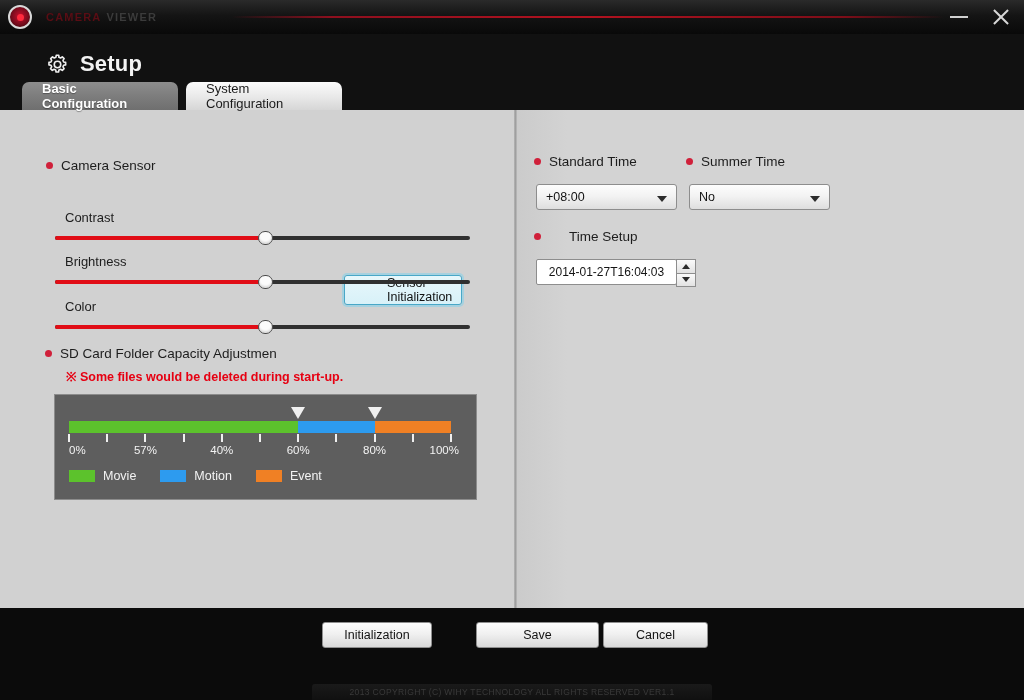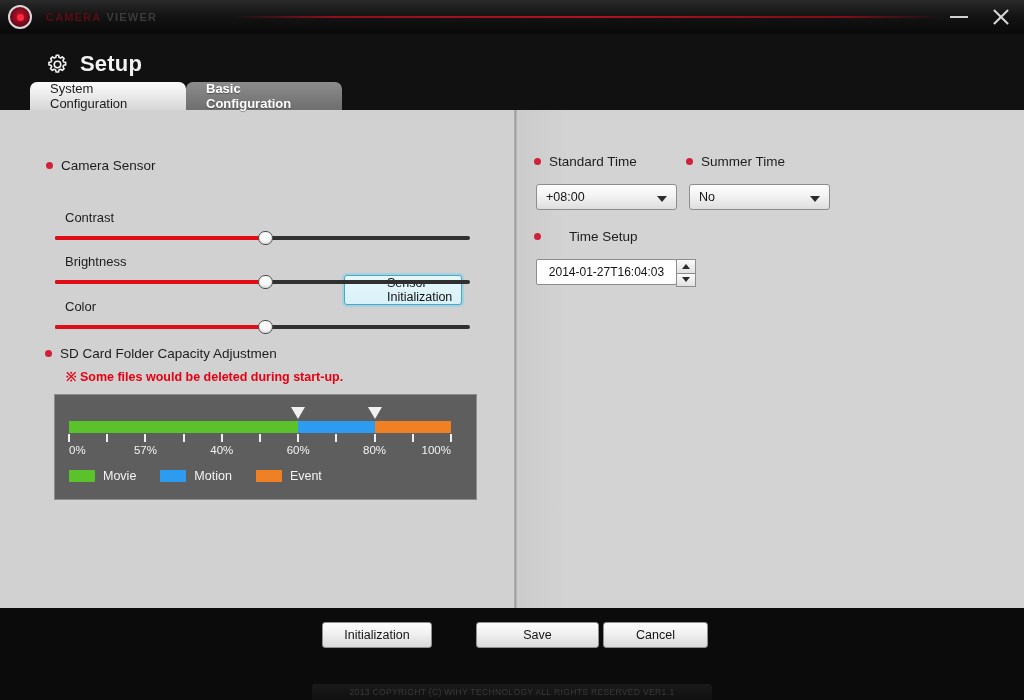--- a/index.html
+++ b/index.html
@@ -241,25 +241,25 @@
     <div class="setup-row">
       <svg class="gear" viewBox="0 0 24 24">
         <path fill="none" stroke="#f0f0f0" stroke-width="1.7" d="M12 8.6a3.4 3.4 0 1 0 0 6.8 3.4 3.4 0 0 0 0-6.8z"></path>
         <path fill="none" stroke="#f0f0f0" stroke-width="1.7" stroke-linejoin="round" d="M13.3 2.4h-2.6l-.4 2.1-1.7.7-1.8-1.2-1.9 1.9L5.9 7.7l-.7 1.7-2.1.4v2.6l2.1.4.7 1.7-1.2 1.8 1.9 1.9 1.8-1.2 1.7.7.4 2.1h2.6l.4-2.1 1.7-.7 1.8 1.2 1.9-1.9-1.2-1.8.7-1.7 2.1-.4v-2.6l-2.1-.4-.7-1.7 1.2-1.8-1.9-1.9-1.8 1.2-1.7-.7z"></path>
       </svg>
       <div class="setup-title">Setup</div>
     </div>
   </div>
 
   <div class="tabs">
+    <div class="tab active">
+      <span>Basic Configuration</span>
+    </div>
     <div class="tab inactive">
       <span>System Configuration</span>
-    </div>
-    <div class="tab active">
-      <span>Basic Configuration</span>
     </div>
   </div>
 
   <div class="body-panel">
 
     <div class="pane-left">
 
       <div class="camera-sensor bullet-row">
         <span class="bullet"></span>
         <span class="sec-label">Camera Sensor</span>
@@ -325,21 +325,21 @@
               <div class="cap-tick" style="left: 305.6px;"></div>
               <div class="cap-tick" style="left: 343.8px;"></div>
               <div class="cap-tick" style="left: 382px;"></div>
             </div>
           <div class="cap-axis">
               <span style="left: 0px; transform: translateX(0px);">0%</span>
               <span style="left: 76.4px;">57%</span>
               <span style="left: 152.8px;">40%</span>
               <span style="left: 229.2px;">60%</span>
               <span style="left: 305.6px;">80%</span>
-              <span style="left: 382px; transform: translateX(-100%);">100%</span>
+              <span style="left: 390px; transform: translateX(-100%);">100%</span>
             </div>
           <div class="cap-legend">
               <div class="lg-item">
                 <span class="lg-sw" style="background: rgb(92, 194, 44);"></span>
                 <span class="lg-tx">Movie</span>
               </div>
               <div class="lg-item">
                 <span class="lg-sw" style="background: rgb(45, 155, 239);"></span>
                 <span class="lg-tx">Motion</span>
               </div>

